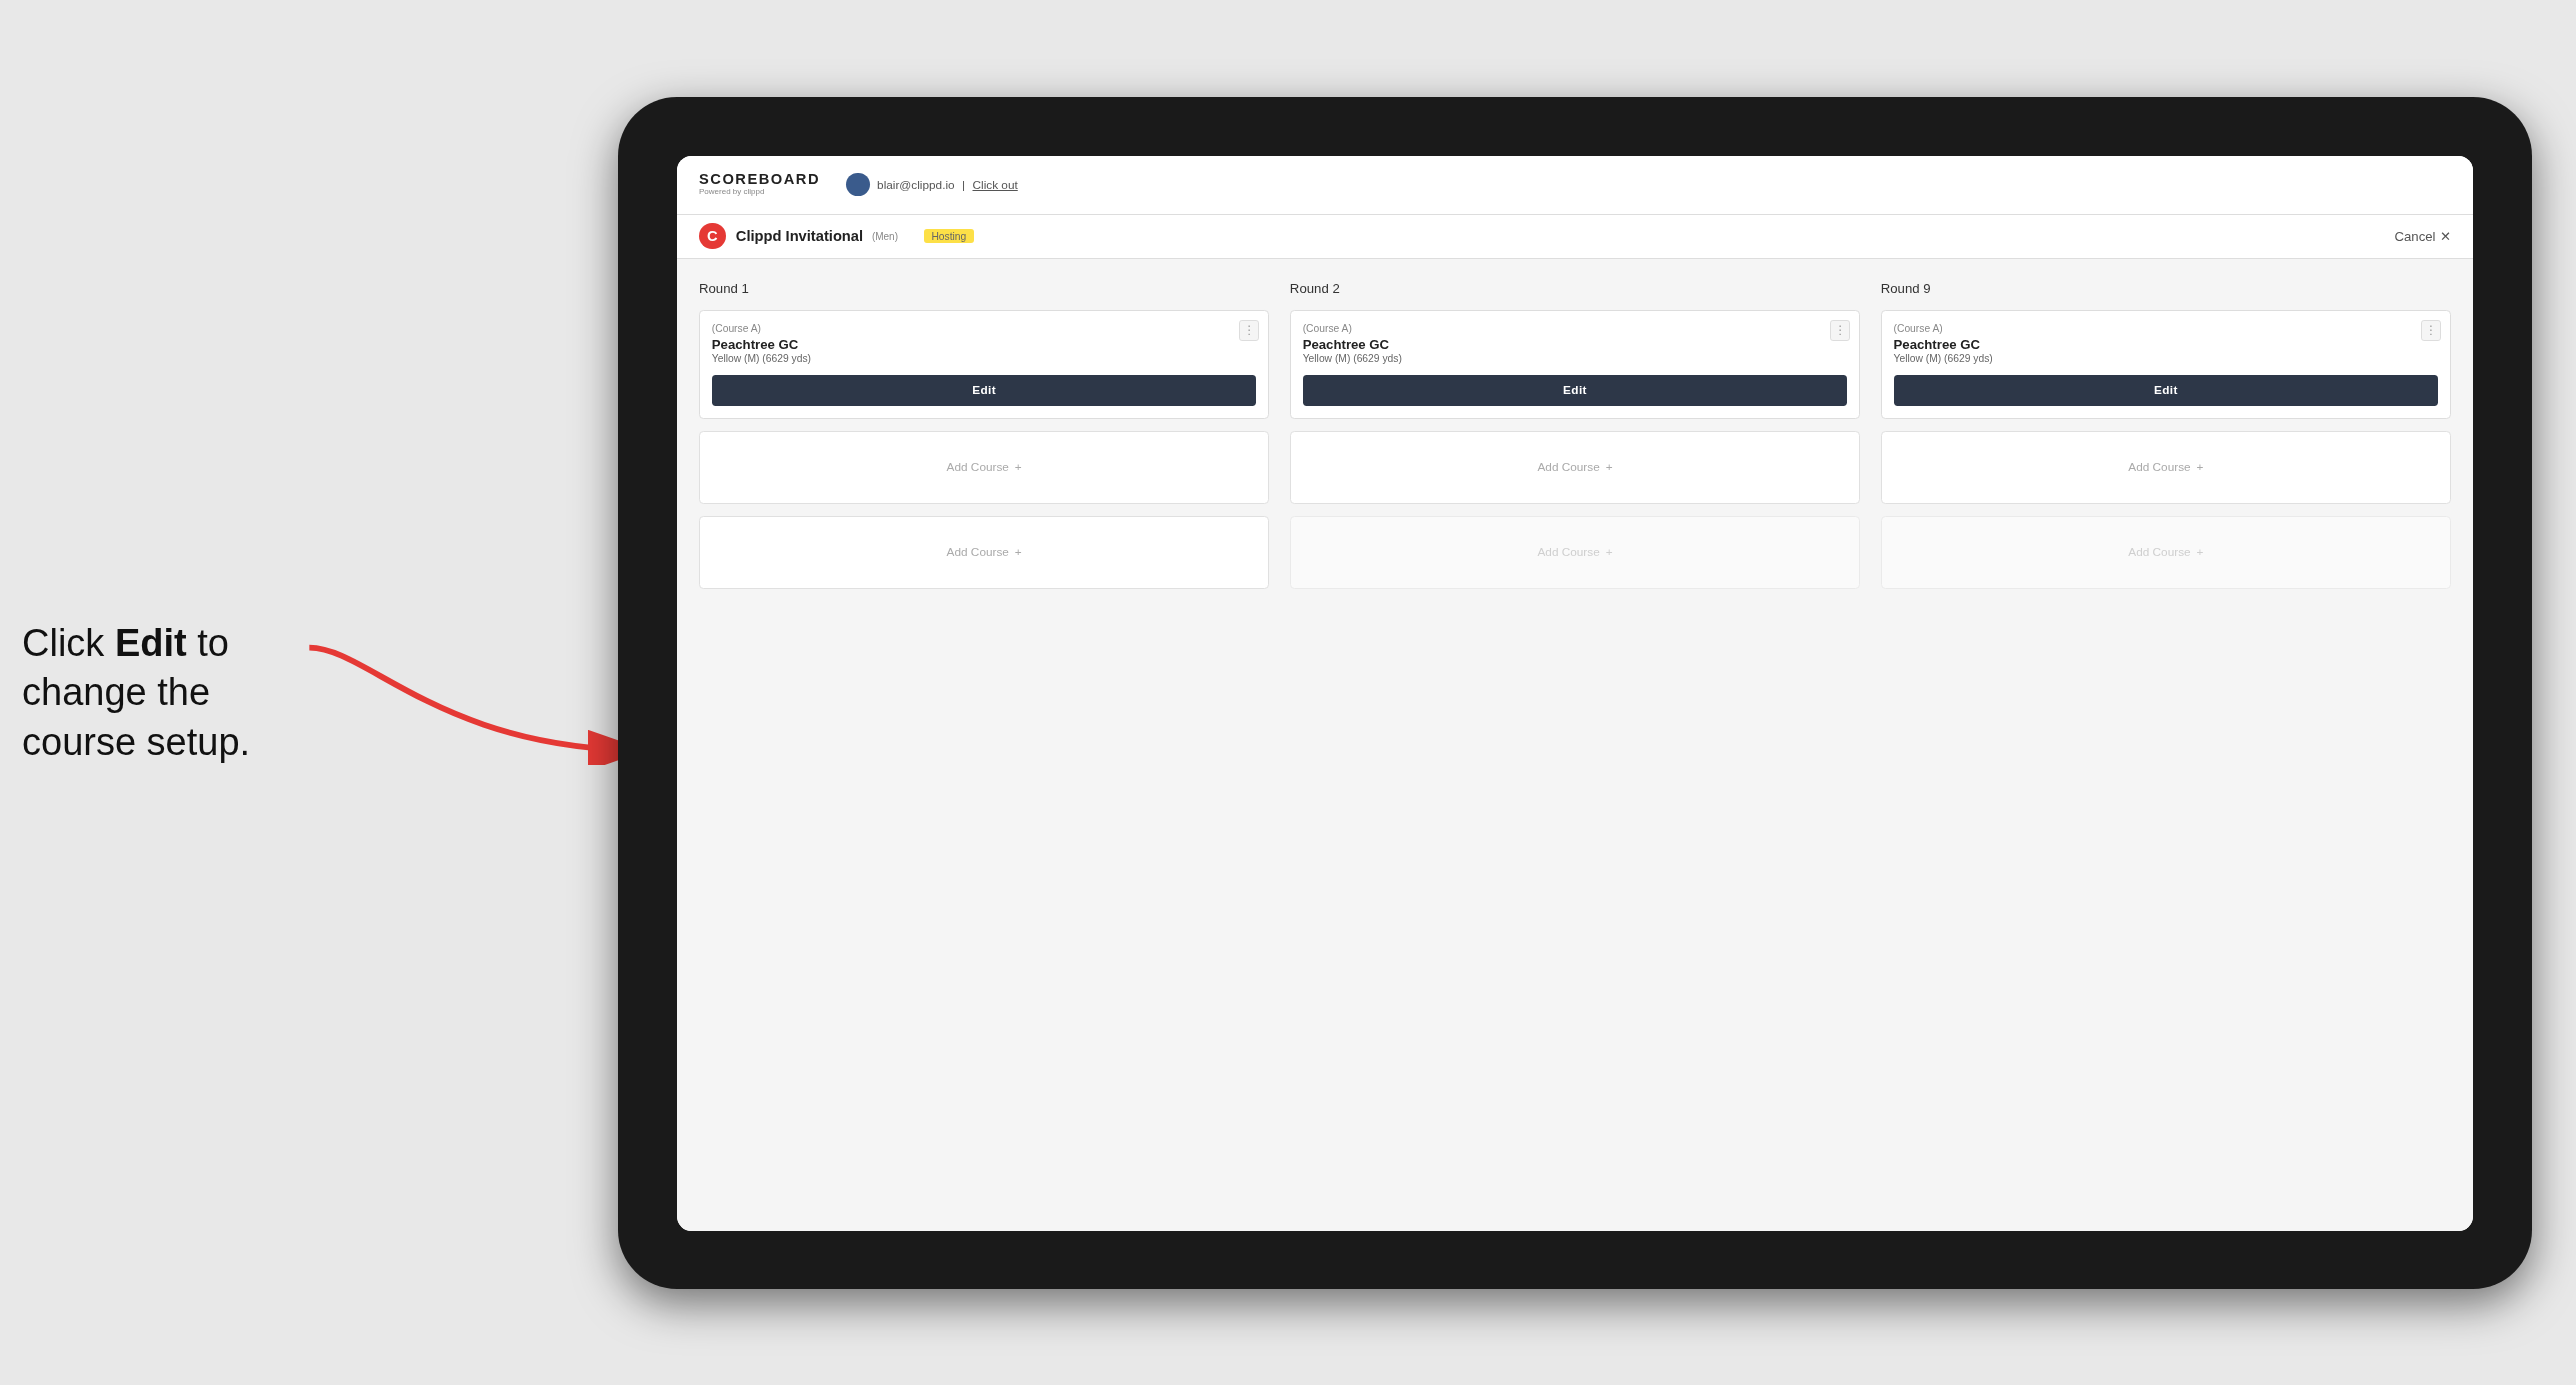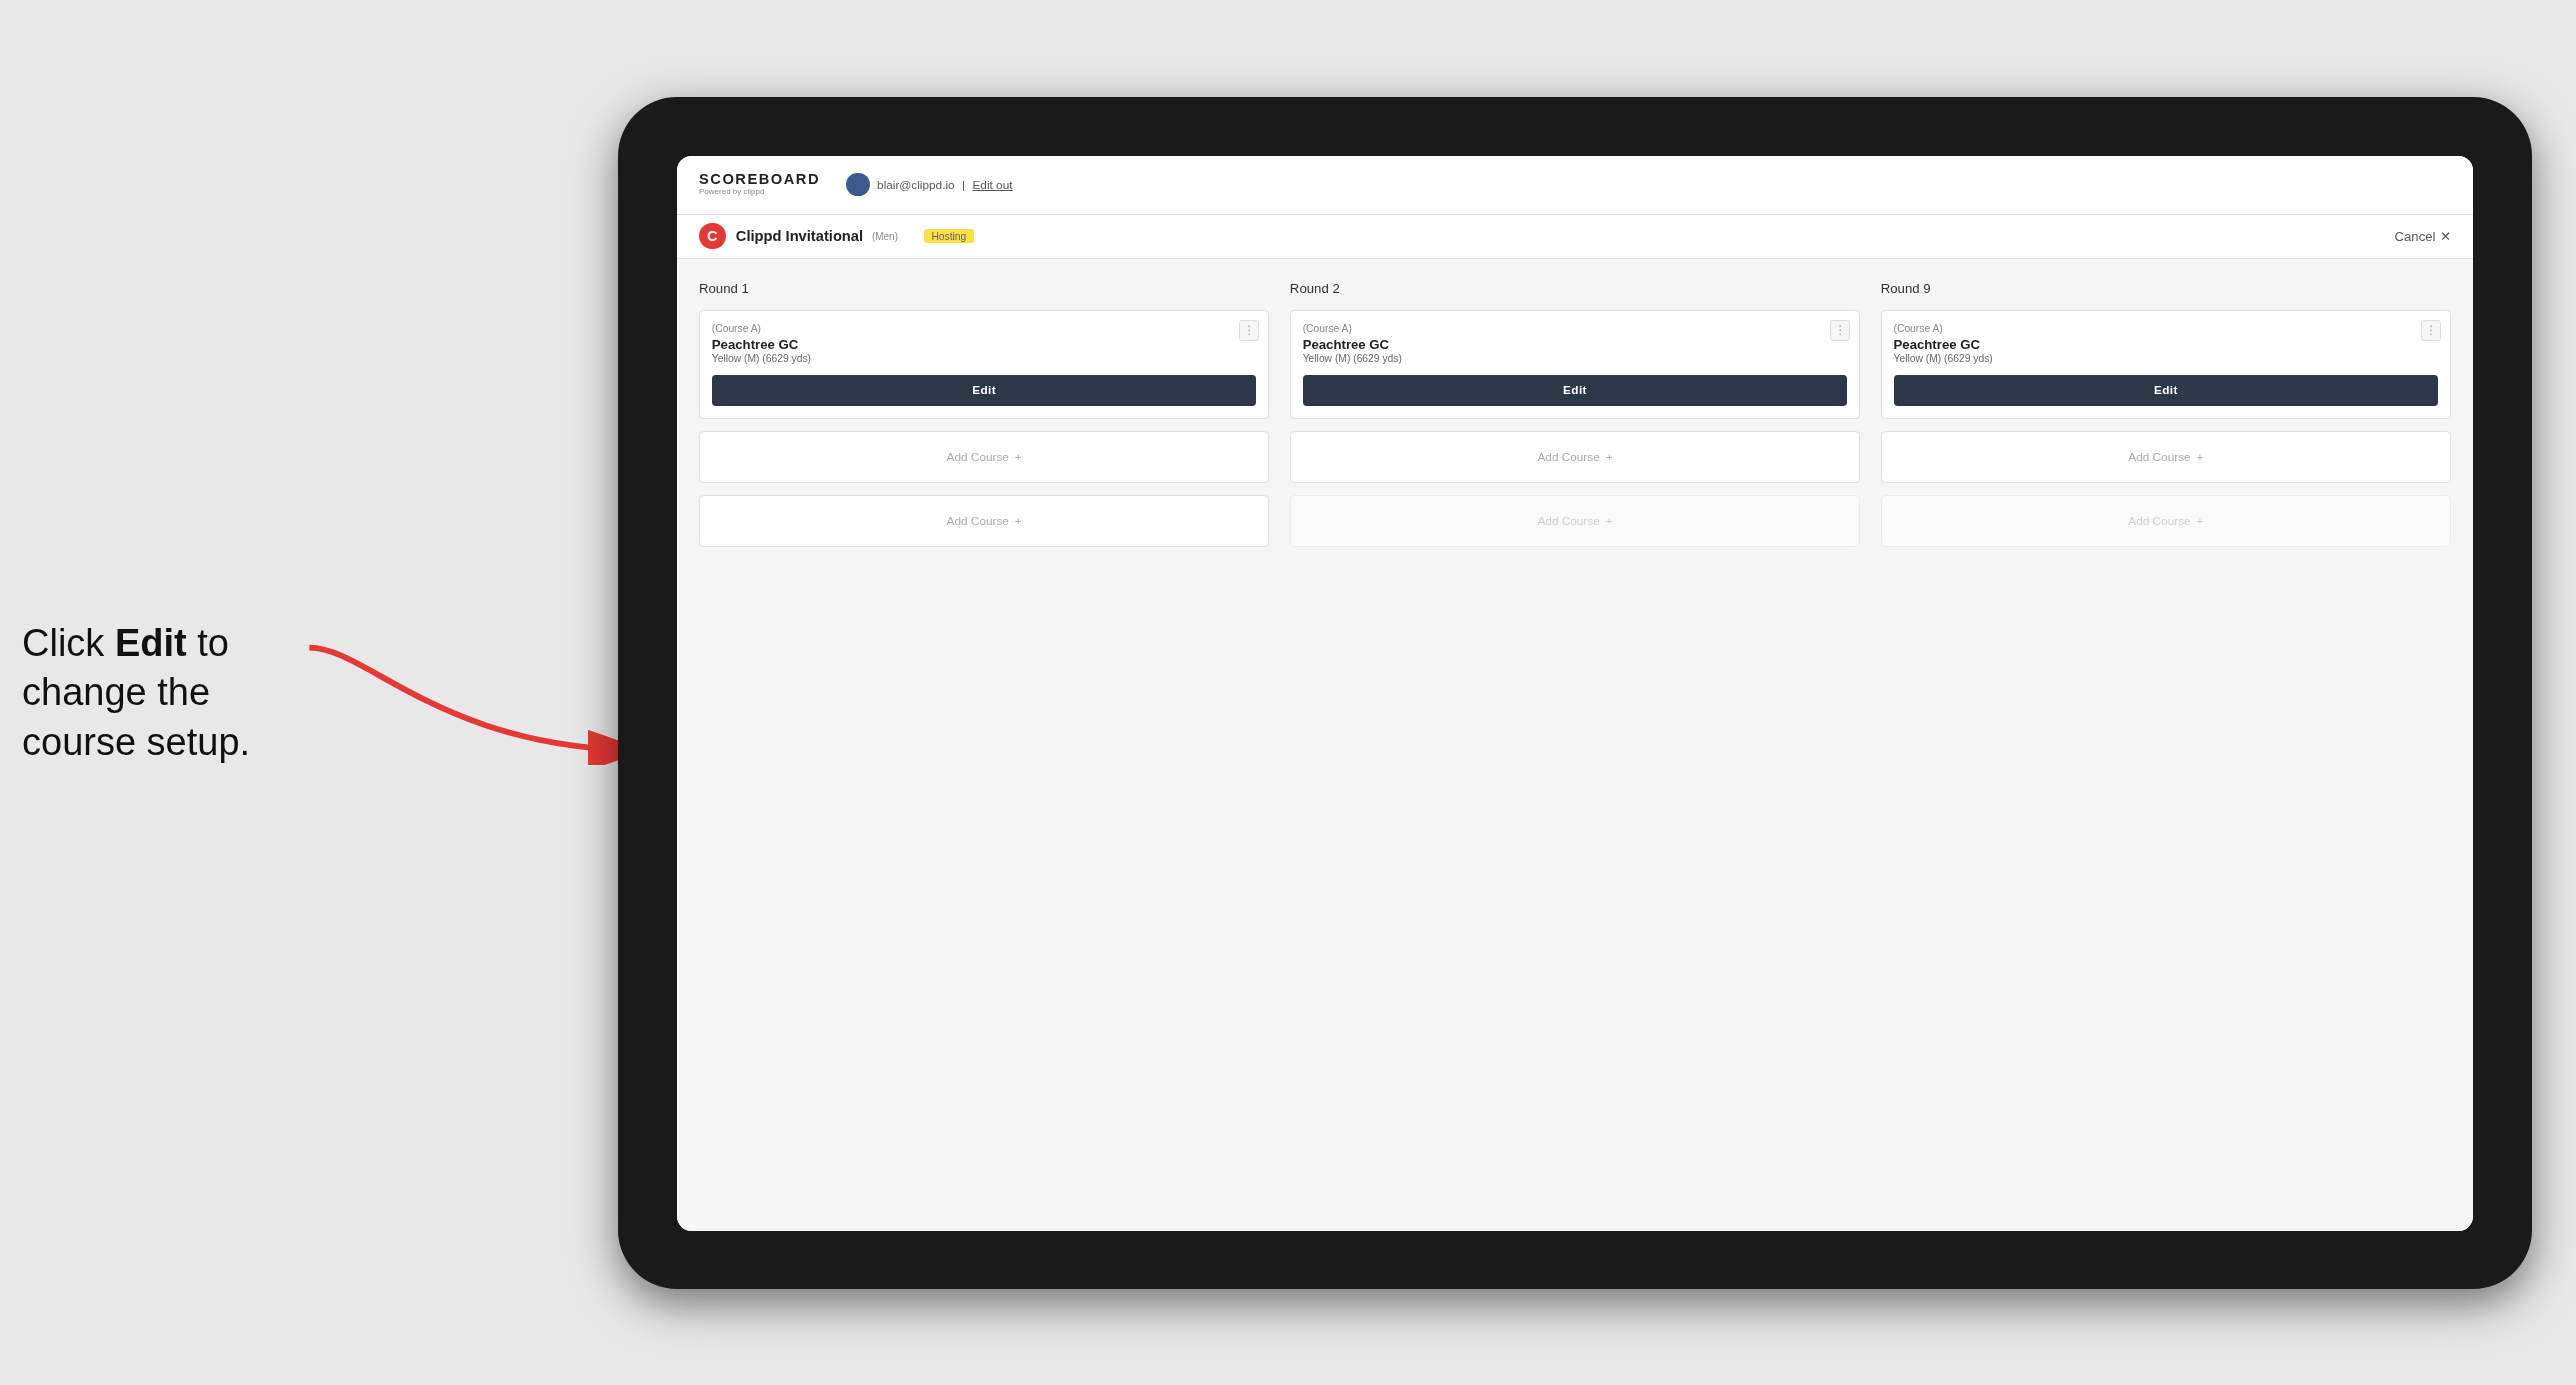--- a/index.html
+++ b/index.html
@@ -273,21 +273,21 @@
       font-weight: 600;
       cursor: pointer;
       letter-spacing: 0.4px;
     }
 
     .add-course-card {
       background: #fff;
       border: 0.7px solid #e0e0e0;
       border-radius: 4.4px;
       padding: 0;
-      height: 52px;
+      height: 73px;
       display: flex;
       align-items: center;
       justify-content: center;
       cursor: pointer;
       color: #aaa;
       font-size: 11.8px;
       gap: 5.9px;
     }
     .add-course-card.disabled {
       cursor: default;
@@ -323,21 +323,21 @@
 
     <div class="top-nav">
       <div class="scoreboard-logo">
         <span class="logo-title">SCOREBOARD</span>
         <span class="logo-sub">Powered by clippd</span>
       </div>
       <div class="nav-user">
         <div class="user-avatar"></div>
         <span>blair@clippd.io</span>
         <span>|</span>
-        <a class="sign-out">Edit out</a>
+        <a class="sign-out">Click out</a>
       </div>
     </div>
 
     <div class="tournament-bar">
       <div class="tournament-logo">C</div>
       <span class="tournament-name">Clippd Invitational</span>
       <span class="tournament-gender">(Men)</span>
       <span class="tournament-badge">Hosting</span>
       <div class="cancel-btn">
         <span>Cancel</span>

